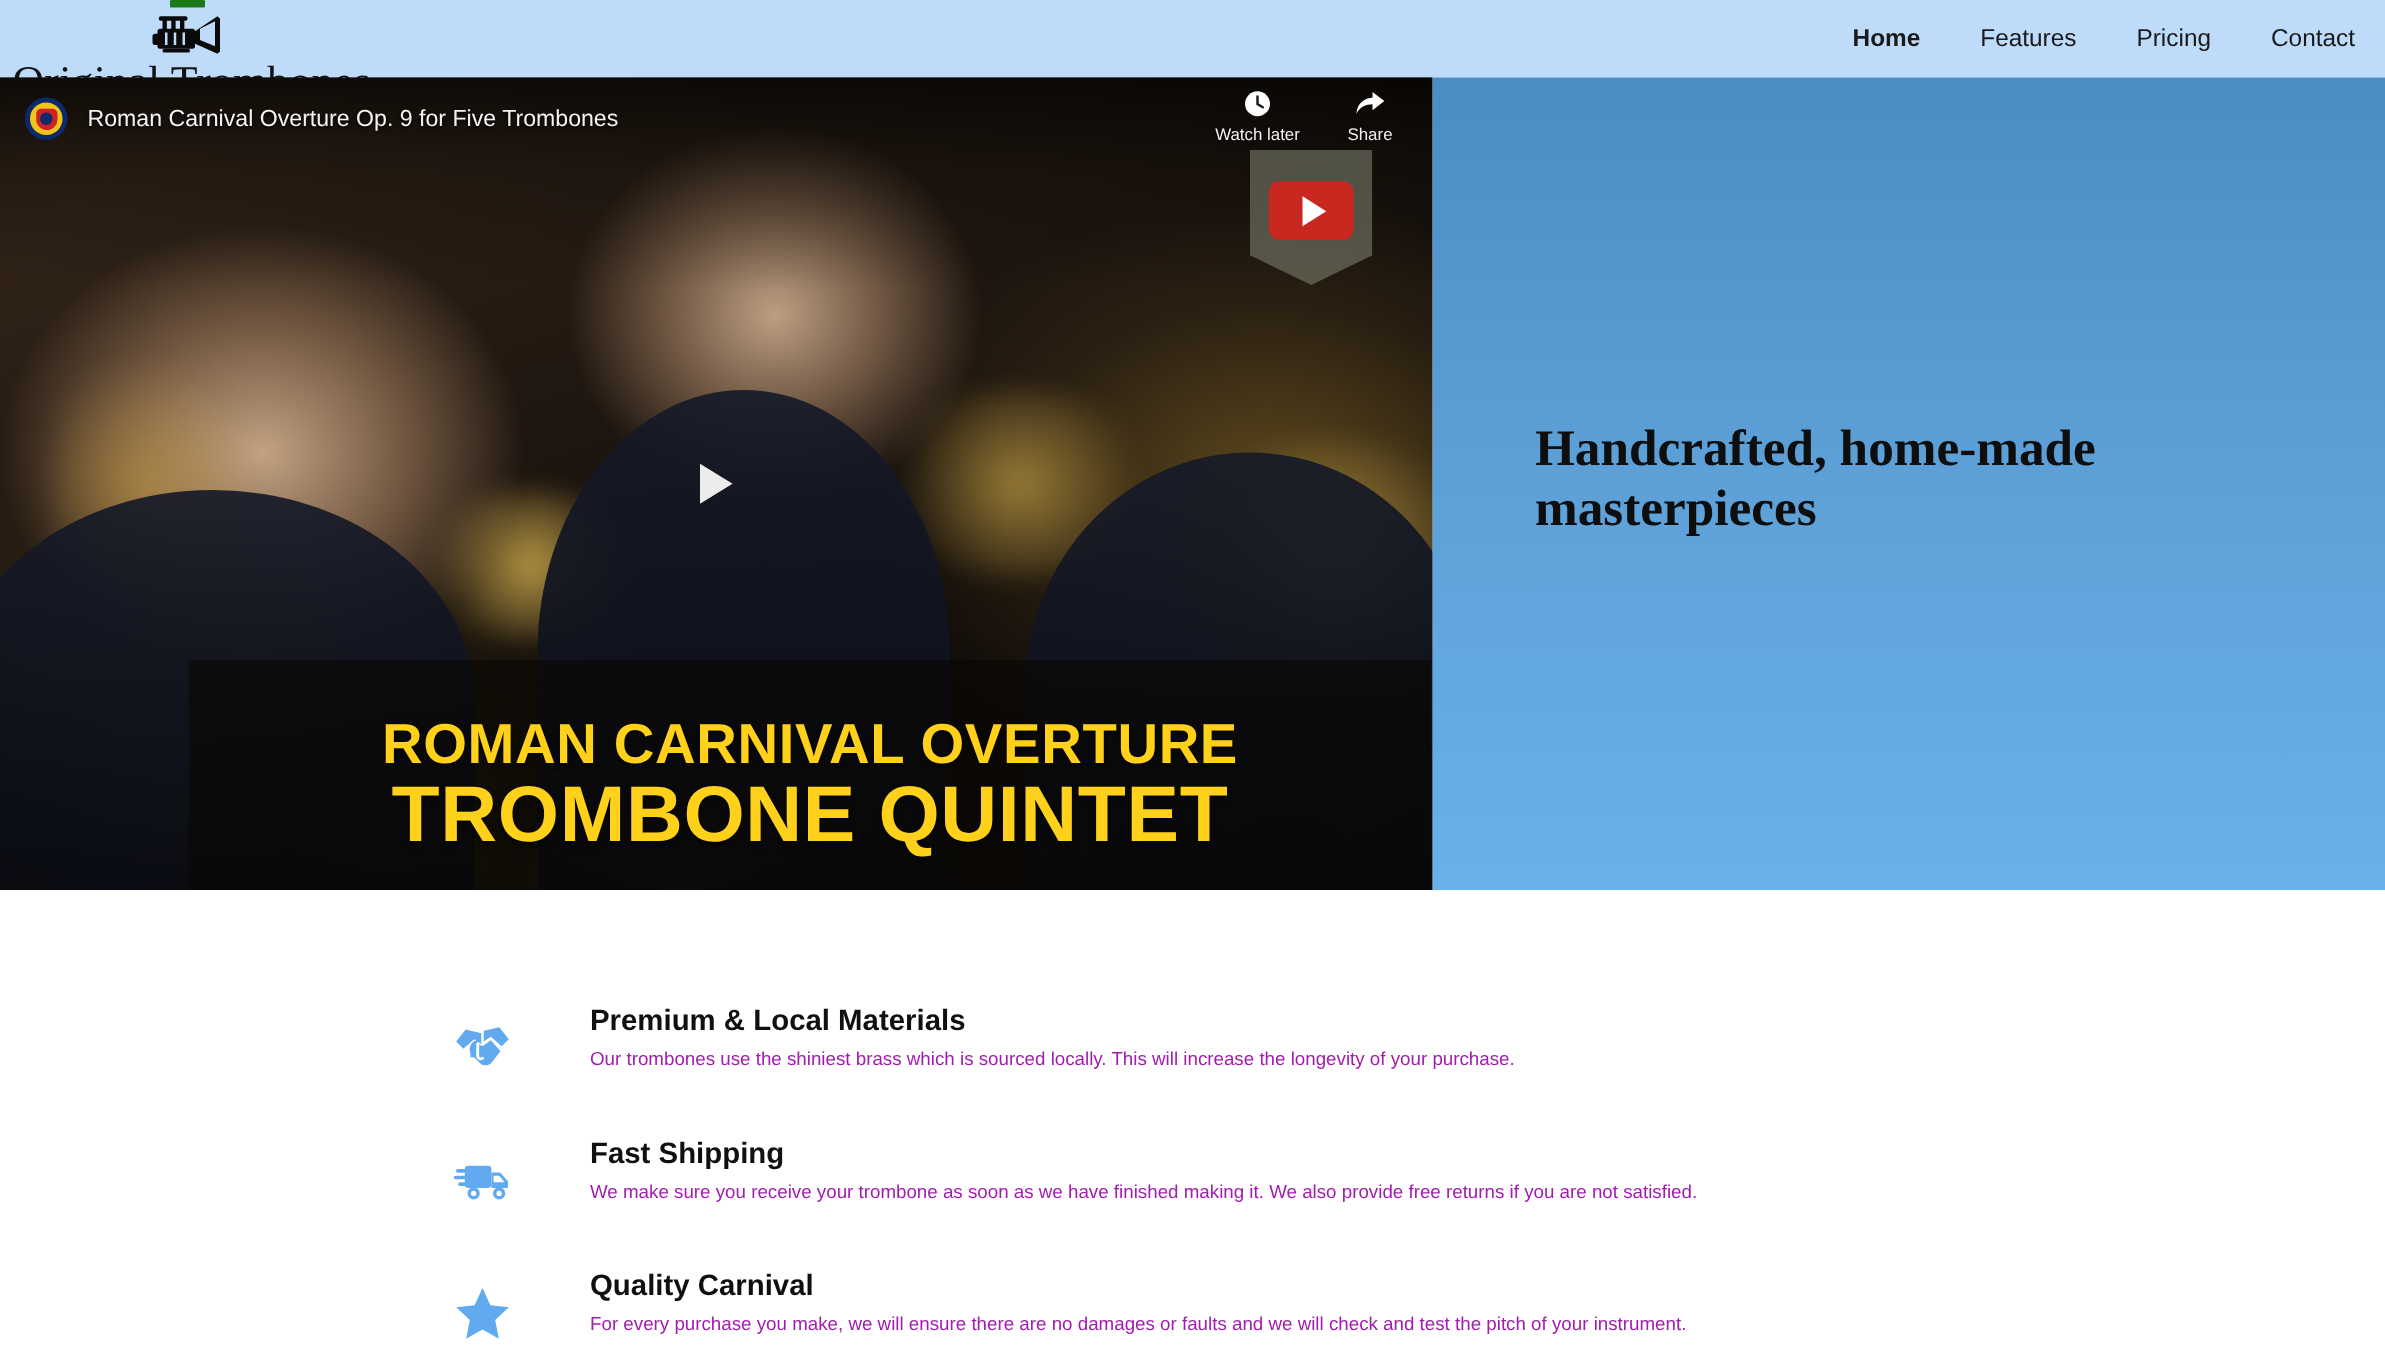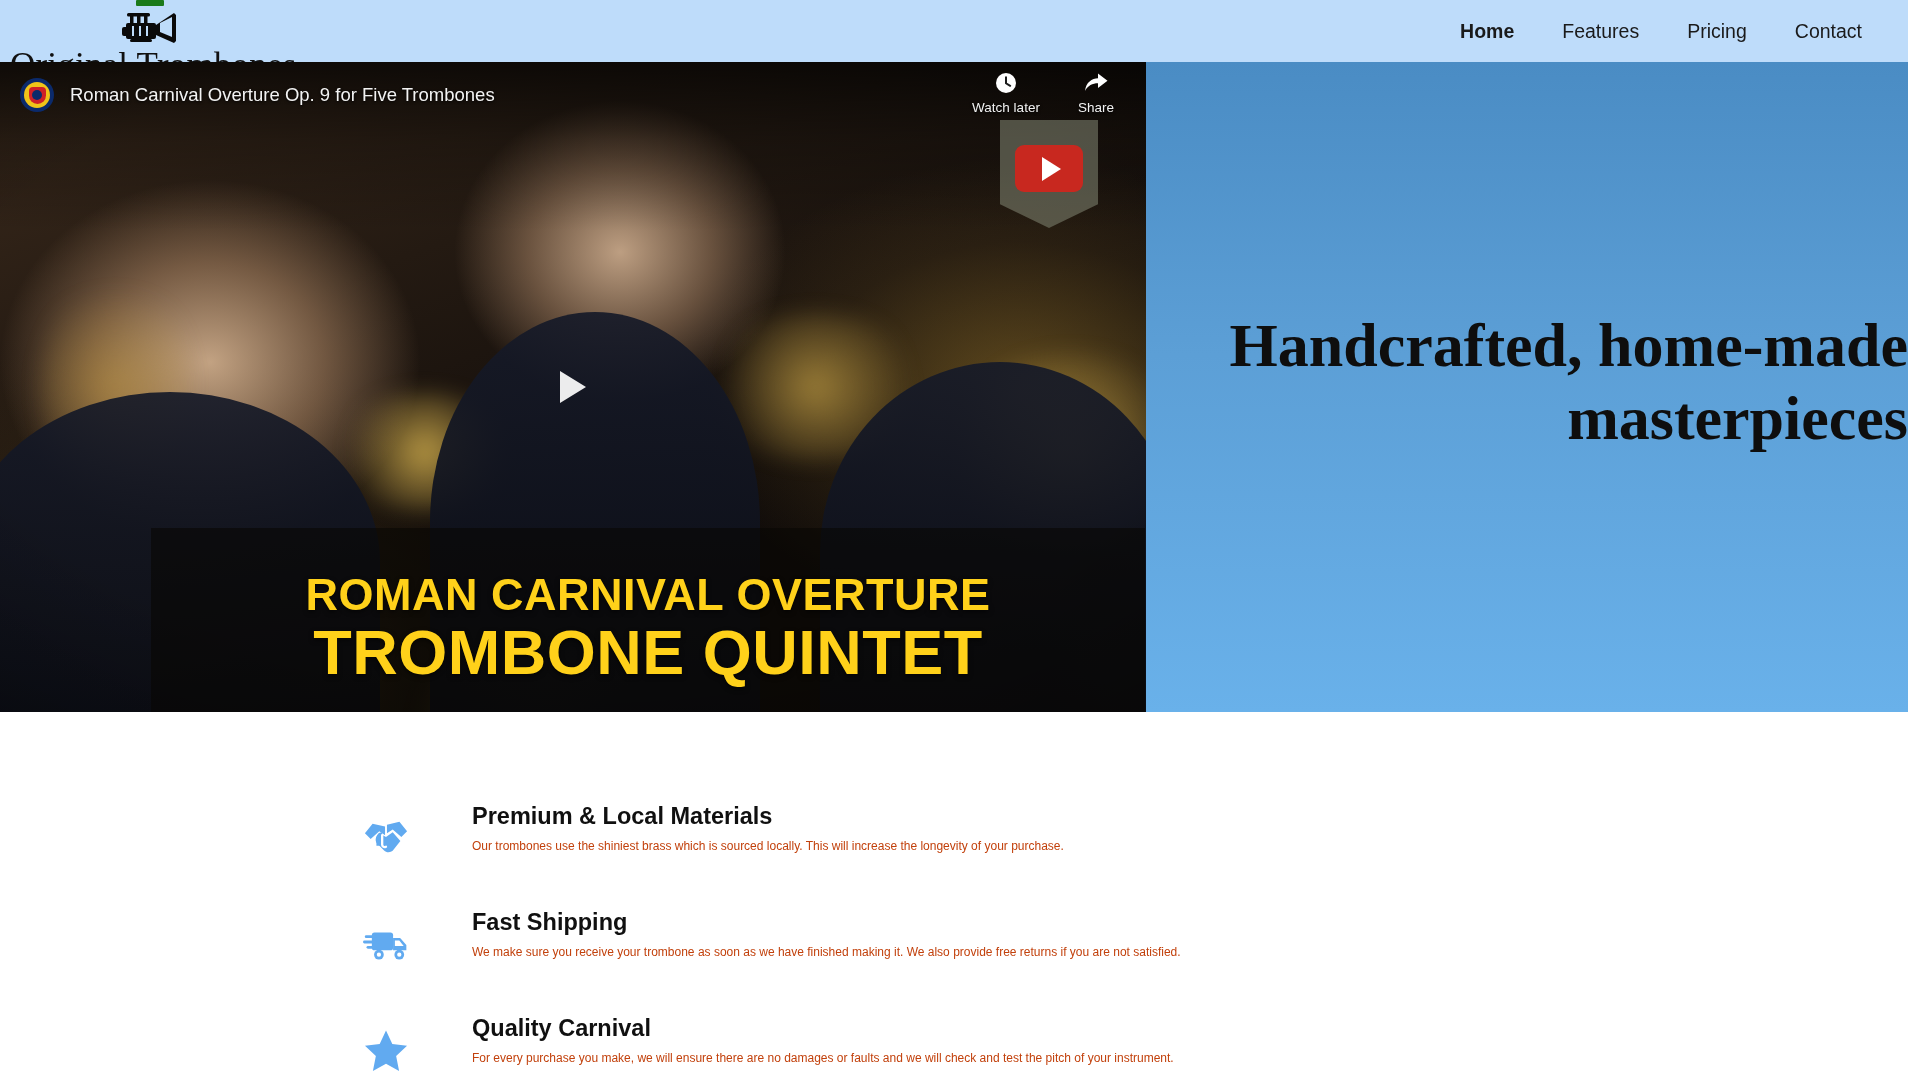--- a/index.html
+++ b/index.html
@@ -67,21 +67,20 @@
     color: #111111;
     letter-spacing: 0.2px;
     line-height: 1;
     white-space: nowrap;
   }
 
   .nav-links {
     display: flex;
     align-items: center;
     gap: 0px;
-    padding-right: 22px;
     justify-content: space-between;
   }
   .nav-link {
     font-size: 19.5px;
     color: #1a1a1a;
     text-decoration: none;
     padding: 0 24px;
     white-space: nowrap;
     cursor: pointer;
   }
@@ -305,24 +304,23 @@
     position: relative;
     width: 762px;
     height: 650px;
     background: linear-gradient(180deg, #4a8cc4 0%, #5c9fd6 45%, #69b1ea 100%);
     display: flex;
     align-items: center;
     justify-content: flex-end;
   }
   .hero-headline {
     font-family: "Liberation Serif", serif;
-    font-size: 62px;
+    font-size: 41px;
     line-height: 1.18;
     color: #0e0e0e;
-    text-align: right;
     max-width: 680px;
     margin-top: -10px;
   }
 
   
   .features {
     position: absolute;
     top: 712px; left: 0;
     width: 1908px;
     height: 366px;
@@ -346,22 +344,22 @@
   }
   .feature-text { margin-left: 55px; }
   .feature-title {
     font-size: 23.5px;
     font-weight: bold;
     color: #101010;
     margin-bottom: 9px;
     line-height: 1.1;
   }
   .feature-desc {
-    font-size: 12px;
-    color: #c2410c;
+    font-size: 15px;
+    color: #a21caf;
     line-height: 1.25;
     white-space: nowrap;
   }
 </style>
 </head>
 <body>
 
 <div class="navbar">
   <div class="brand-group">
     <div class="hamburger">

